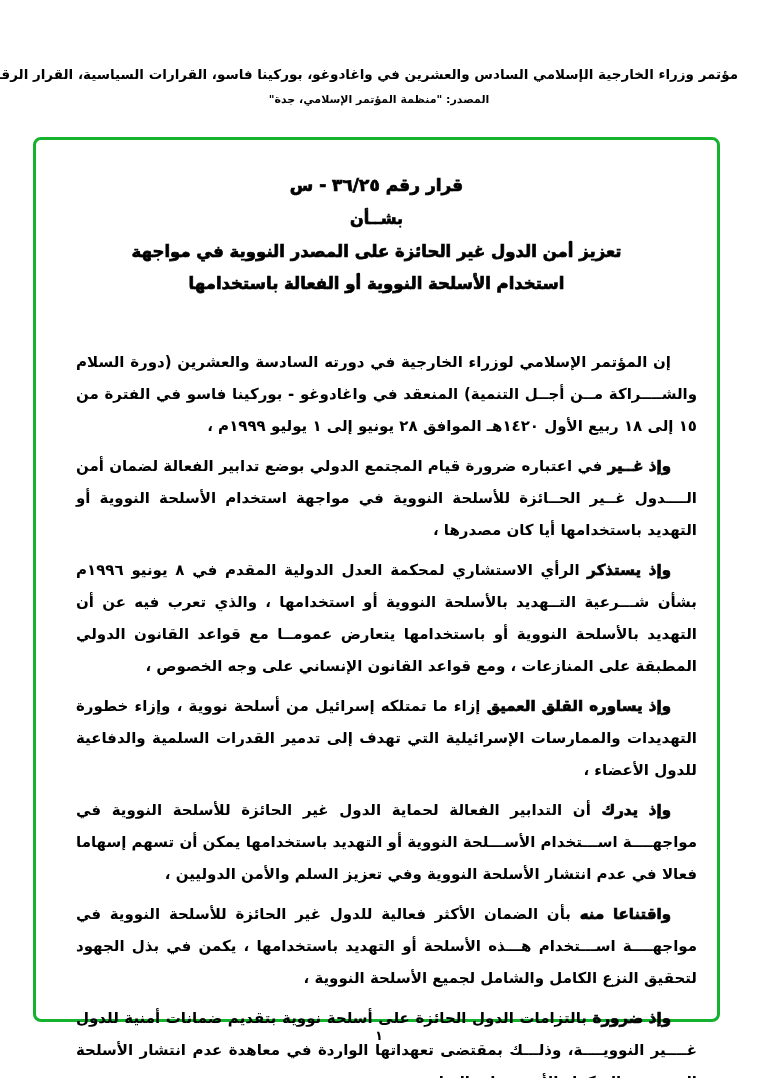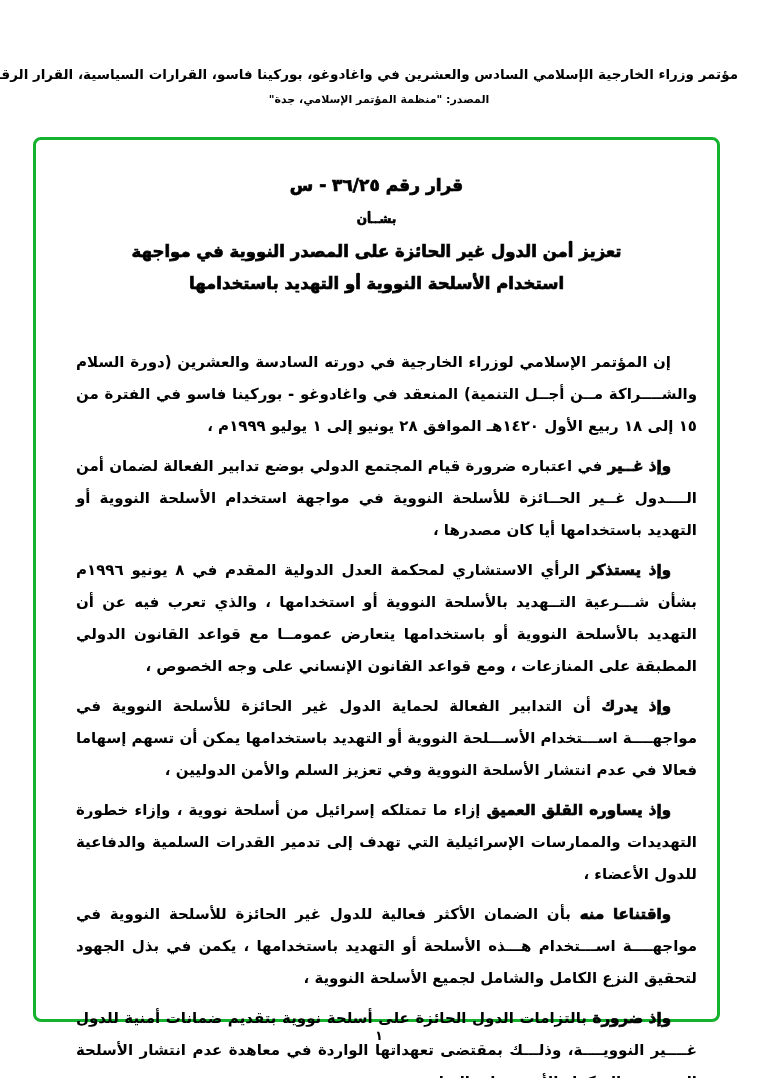--- a/index.html
+++ b/index.html
@@ -53,21 +53,21 @@
   .heavy {
     -webkit-text-stroke: 0.7px #000000;
     font-weight: bold;
   }
   .res-num {
     font-size: 17px;
     line-height: 22px;
   }
   .regarding {
     margin-top: 12px;
-    font-size: 12px;
+    font-size: 16px;
     line-height: 22px;
   }
   .subject {
     font-size: 16.5px;
     line-height: 32px;
   }
   .subject.first { margin-top: 6px; }
   .doc-body {
     margin-top: 46px;
     padding: 0 12px 0 32px;
@@ -99,34 +99,34 @@
 <div class="doc-header">
   <div class="line1">مؤتمر وزراء الخارجية الإسلامي السادس والعشرين في واغادوغو، بوركينا فاسو، القرارات السياسية، القرار الرقم ٢٦/٢٥-س</div>
   <div class="line2">المصدر:  "منظمة المؤتمر الإسلامي، جدة"</div>
 </div>
 
 <div class="green-box">
   <div class="title-block">
     <div class="res-num heavy">قرار رقم ٣٦/٢٥ - س</div>
     <div class="regarding heavy">بشــأن</div>
     <div class="subject first heavy">تعزيز أمن الدول غير الحائزة على المصدر النووية في مواجهة</div>
-    <div class="subject heavy">استخدام الأسلحة النووية أو التهديد باستخدامها</div>
+    <div class="subject heavy">استخدام الأسلحة النووية أو الفعالة باستخدامها</div>
   </div>
 
   <div class="doc-body">
   <p class="para"><b class="lead"></b><span>إن المؤتمر الإسلامي لوزراء الخارجية في دورته السادسة والعشرين (دورة السلام والشــــراكة مــن أجــل التنمية) المنعقد في واغادوغو - بوركينا فاسو في الفترة من ١٥ إلى ١٨ ربيع الأول ١٤٢٠هـ الموافق ٢٨ يونيو إلى ١ يوليو ١٩٩٩م ،</span></p>
 
 
   <p class="para"><b class="lead">وإذ غــير </b><span>في اعتباره ضرورة قيام المجتمع الدولي بوضع تدابير الفعالة لضمان أمن الــــدول غــير الحــائزة للأسلحة النووية في مواجهة استخدام الأسلحة النووية أو التهديد باستخدامها أيا كان مصدرها ،</span></p>
 
   <p class="para"><b class="lead">وإذ يستذكر </b><span>الرأي الاستشاري لمحكمة العدل الدولية المقدم في ٨ يونيو ١٩٩٦م بشأن شـــرعية التــهديد بالأسلحة النووية أو استخدامها ، والذي تعرب فيه عن أن التهديد بالأسلحة النووية أو باستخدامها يتعارض عمومــا مع قواعد القانون الدولي المطبقة على المنازعات ، ومع قواعد القانون الإنساني على وجه الخصوص ،</span></p>
 
+  <p class="para"><b class="lead">وإذ يساوره القلق العميق </b><span>إزاء ما تمتلكه إسرائيل من أسلحة نووية ، وإزاء خطورة التهديدات والممارسات الإسرائيلية التي تهدف إلى تدمير القدرات السلمية والدفاعية للدول الأعضاء ،</span></p>
+
   <p class="para"><b class="lead">وإذ يدرك </b><span>أن التدابير الفعالة لحماية الدول غير الحائزة للأسلحة النووية في مواجهــــة اســـتخدام الأســـلحة النووية أو التهديد باستخدامها يمكن أن تسهم إسهاما فعالا في عدم انتشار الأسلحة النووية وفي تعزيز السلم والأمن الدوليين ،</span></p>
-
-  <p class="para"><b class="lead">وإذ يساوره القلق العميق </b><span>إزاء ما تمتلكه إسرائيل من أسلحة نووية ، وإزاء خطورة التهديدات والممارسات الإسرائيلية التي تهدف إلى تدمير القدرات السلمية والدفاعية للدول الأعضاء ،</span></p>
 
   <p class="para"><b class="lead">واقتناعا منه </b><span>بأن الضمان الأكثر فعالية للدول غير الحائزة للأسلحة النووية في مواجهــــة اســـتخدام هـــذه الأسلحة أو التهديد باستخدامها ، يكمن في بذل الجهود لتحقيق النزع الكامل والشامل لجميع الأسلحة النووية ،</span></p>
 
   <p class="para"><b class="lead">وإذ ضرورة </b><span>بالتزامات الدول الحائزة على أسلحة نووية بتقديم ضمانات أمنية للدول غــــير النوويــــة، وذلـــك بمقتضى تعهداتها الواردة في معاهدة عدم انتشار الأسلحة النووية ، والصكوك الأخرى ذات الصلة،</span></p>
 </div>
 </div>
 
 <div class="page-footer">١</div>
 
 </body></html>

